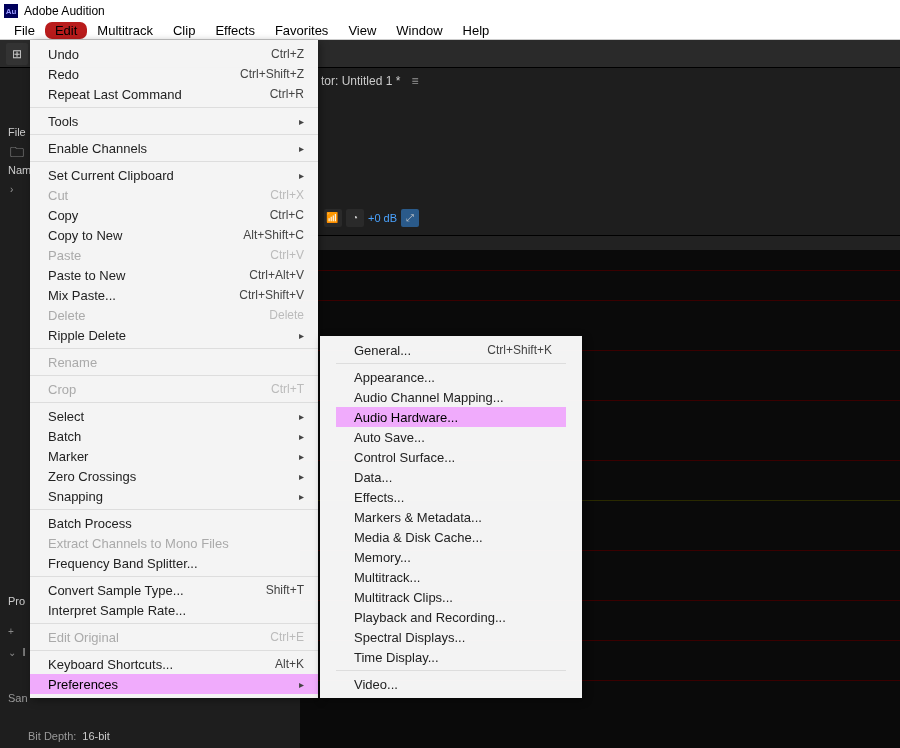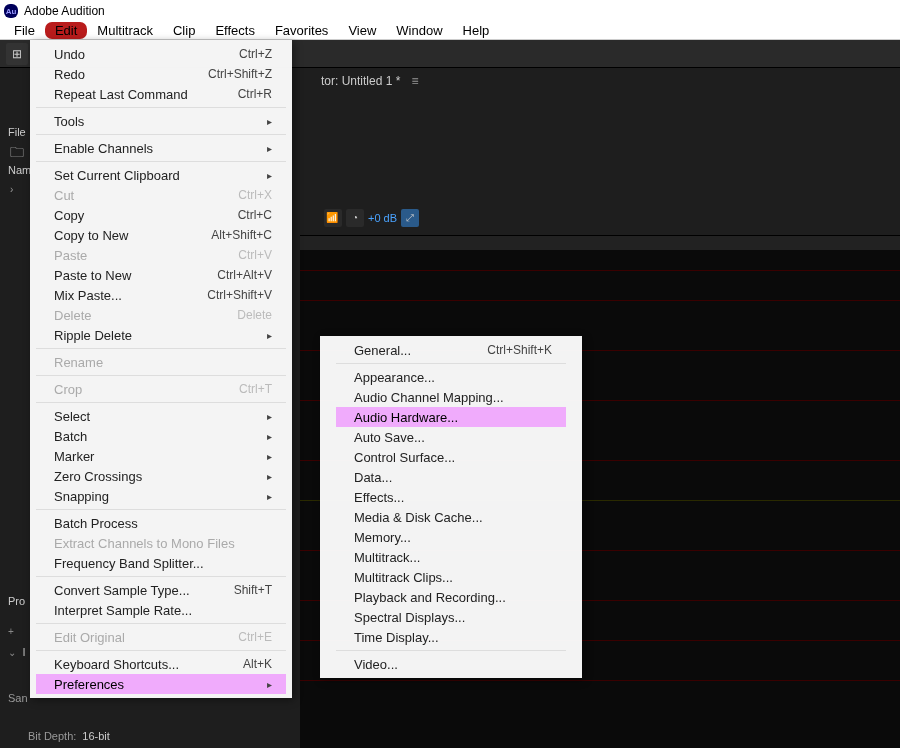--- a/index.html
+++ b/index.html
@@ -1,19 +1,19 @@
 <!DOCTYPE html>
 <html><head>
 <meta charset="utf-8">
 <style>
   * { margin: 0; padding: 0; box-sizing: border-box; font-family: 'Segoe UI', Tahoma, sans-serif; }
   body { width: 900px; height: 748px; background: #1a1a1a; overflow: hidden; position: relative; }
 
   .titlebar { height: 22px; background: #fff; display: flex; align-items: center; padding: 0 4px; font-size: 12px; color: #000; }
-  .app-icon { width: 14px; height: 14px; background: #00005b; color: #9999ff; display: inline-flex; align-items: center; justify-content: center; font-size: 8px; font-weight: bold; margin-right: 6px; border-radius: 6px; }
+  .app-icon { width: 14px; height: 14px; background: #00005b; color: #9999ff; display: inline-flex; align-items: center; justify-content: center; font-size: 8px; font-weight: bold; margin-right: 6px; border-radius: 0; }
 
   .menubar { height: 18px; background: #fff; display: flex; align-items: center; padding: 0 4px; font-size: 13px; color: #000; border-bottom: 1px solid #ccc; }
   .menubar-item { padding: 1px 10px; cursor: default; }
   .menubar-item.active { background: #b91c1c; border-radius: 7px; }
 
   .dark-zone { position: absolute; top: 40px; left: 0; right: 0; bottom: 0; background: #1e1e1e; }
 
   .toolbar { height: 28px; background: #2a2a2a; border-bottom: 1px solid #000; display: flex; align-items: center; gap: 4px; padding: 0 6px; }
   .tool-icon { width: 22px; height: 22px; background: #333; border-radius: 2px; display: flex; align-items: center; justify-content: center; color: #ccc; font-size: 12px; }
 
@@ -45,21 +45,21 @@
   
   .menu { position: absolute; background: rgba(251,251,251,0.97); box-shadow: 2px 2px 8px rgba(0,0,0,0.4); font-size: 13px; color: #222; }
   .menu-item { height: 20px; display: flex; align-items: center; justify-content: space-between; padding: 0 14px 0 18px; cursor: default; white-space: nowrap; }
   .menu-item.disabled { color: #aaa; }
   .menu-item.highlight { background: #f0abfc; color: #000; }
   .menu-shortcut { color: #444; font-size: 12px; margin-left: 30px; }
   .menu-item.disabled .menu-shortcut { color: #bbb; }
   .menu-arrow { font-size: 10px; color: #444; }
   .menu-sep { height: 1px; background: #ddd; margin: 3px 0; }
 
-  .edit-menu { left: 30px; top: 40px; width: 262px; padding: 4px 6px; }
+  .edit-menu { left: 30px; top: 40px; width: 288px; padding: 4px 0; }
   .pref-submenu { left: 320px; top: 336px; width: 262px; padding: 4px 16px; }
 </style>
 </head>
 <body>
 
 <div class="titlebar">
   <span class="app-icon">Au</span>
   <span>Adobe Audition</span>
 </div>
 
@@ -273,20 +273,23 @@
     <div class="menu-item">
       <span>Control Surface...</span>
     </div>
     <div class="menu-item">
       <span>Data...</span>
     </div>
     <div class="menu-item">
       <span>Effects...</span>
     </div>
     <div class="menu-item">
+      <span>Markers &amp; Metadata...</span>
+    </div>
+    <div class="menu-item">
       <span>Media &amp; Disk Cache...</span>
     </div>
     <div class="menu-item">
       <span>Memory...</span>
     </div>
     <div class="menu-item">
       <span>Multitrack...</span>
     </div>
     <div class="menu-item">
       <span>Multitrack Clips...</span>

